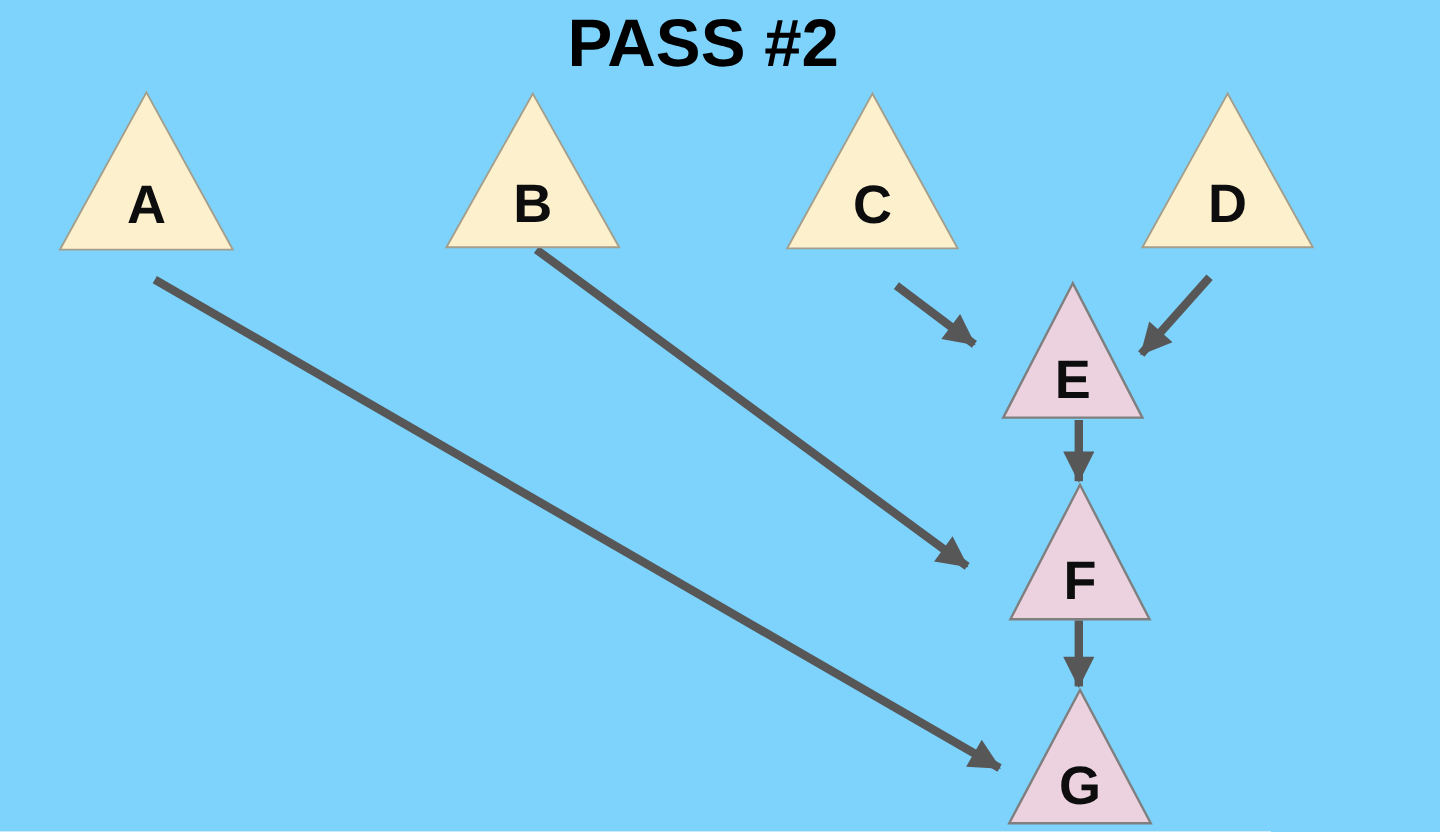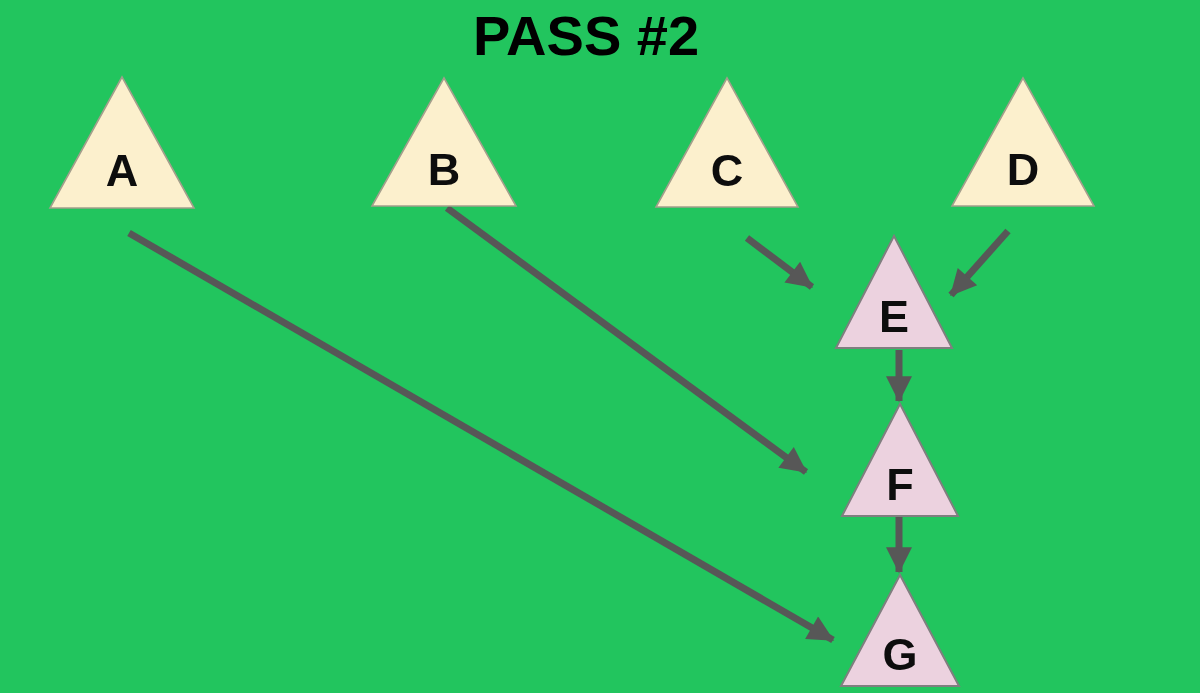--- a/index.html
+++ b/index.html
@@ -4,21 +4,21 @@
 <style>
   html, body {
     margin: 0;
     padding: 0;
     background: #ffffff;
   }
   .canvas {
     position: relative;
     width: 1200px;
     height: 693px;
-    background: #22c55e;
+    background: #7dd3fc;
     overflow: hidden;
     font-family: "Liberation Sans", sans-serif;
   }
   .title {
     position: absolute;
     top: 8px;
     left: 0;
     width: 100%;
     margin: 0;
     text-align: center;

